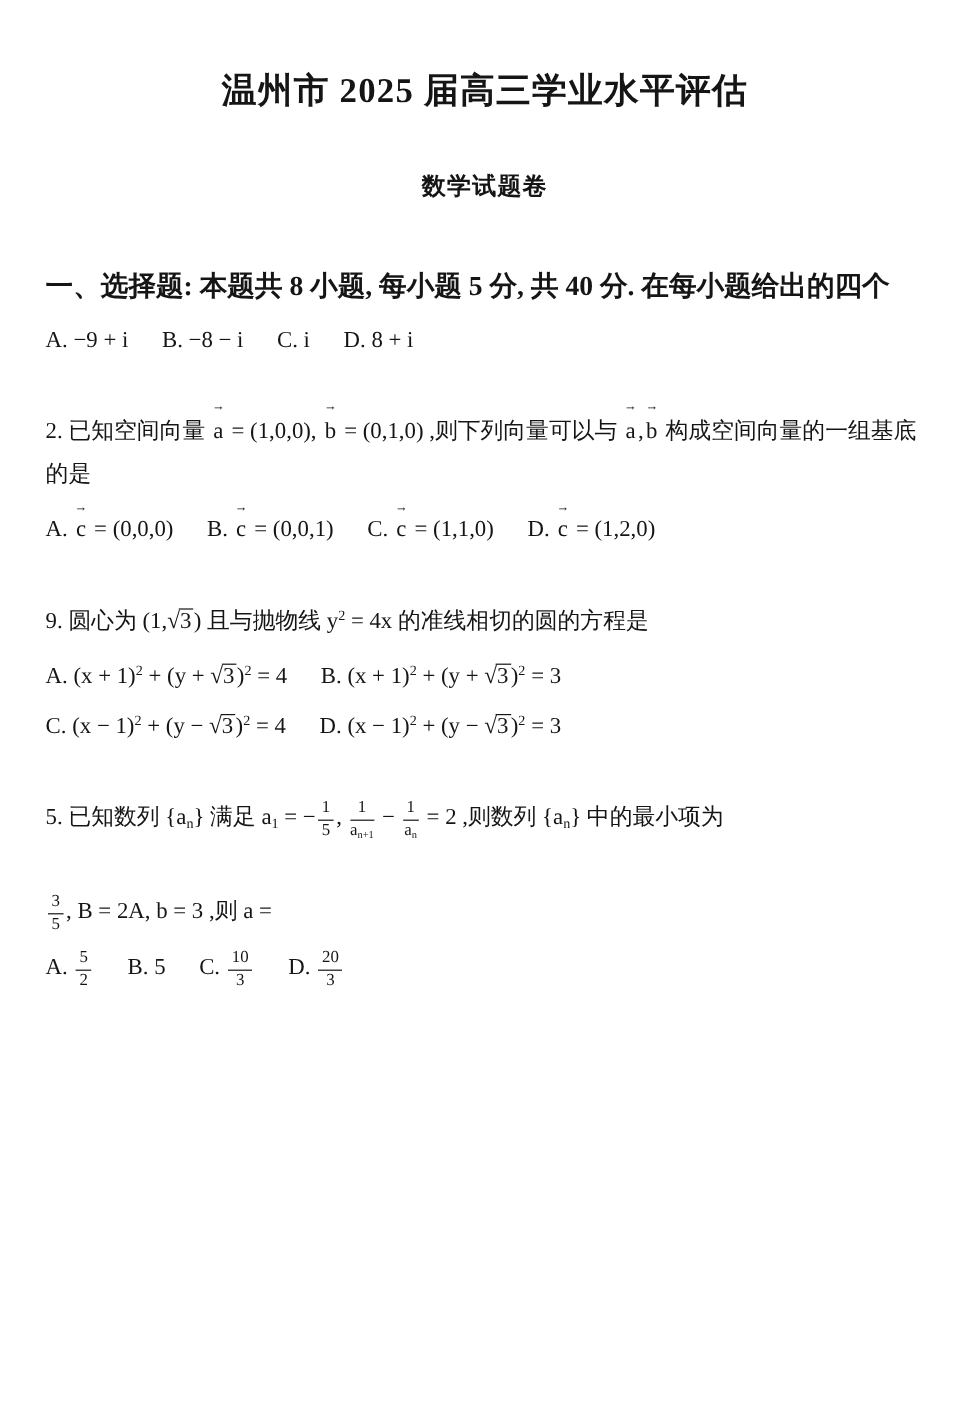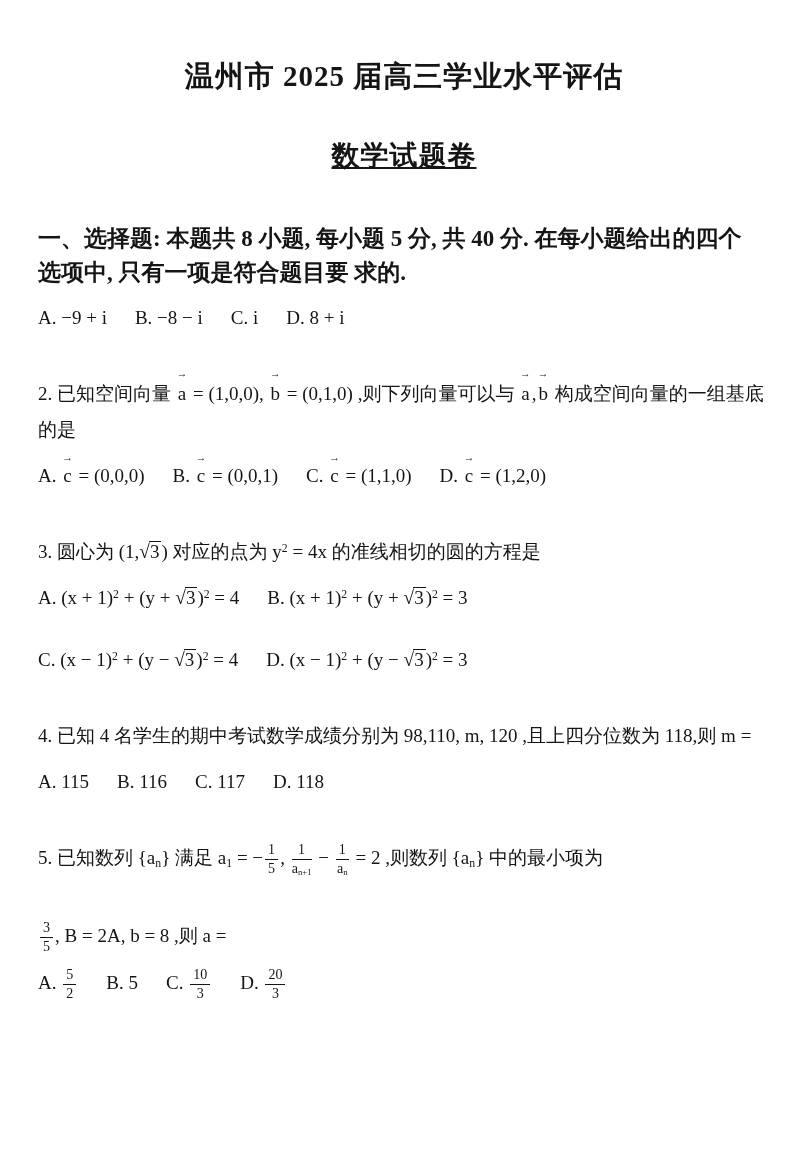--- a/index.html
+++ b/index.html
@@ -25,36 +25,35 @@
     margin: 0 0 40px 0;
     text-align: center;
     font-size: 29px;
     font-weight: 700;
     line-height: 40px;
     letter-spacing: 1px;
   }
   .exam-subtitle {
     margin: 0 0 46px 0;
     text-align: center;
-    font-size: 28px;
+    font-size: 20px;
     font-weight: 700;
     line-height: 40px;
     letter-spacing: 1px;
-    text-decoration: underline;
   }
   .section-heading {
     font-size: 23px;
     font-weight: 700;
     line-height: 34px;
     margin: 12px 0 10px 0;
   }
   .question { margin: 0 0 42px 0; }
   .stem { line-height: 36px; }
   .options { margin-top: 12px; }
-  .option-row { line-height: 32px; margin-bottom: 30px; white-space: nowrap; }
+  .option-row { line-height: 32px; margin-bottom: 10px; white-space: nowrap; }
   .option-row:last-child { margin-bottom: 0; }
   .option { display: inline-block; margin-right: 28px; white-space: nowrap; }
 
   
   .frac {
     display: inline-block;
     vertical-align: -0.62em;
     text-align: center;
     font-size: 0.74em;
     line-height: 1.12;
@@ -92,55 +91,48 @@
 <body>
 
 <div class="page">
 
   <h1 class="exam-title">温州市 2025 届高三学业水平评估</h1>
 
   <h2 class="exam-subtitle">数学试题卷</h2>
 
   <div class="section-heading">
     <div>一、选择题: 本题共 8 小题, 每小题 5 分, 共 40 分. 在每小题给出的四个</div>
-    <div>选项中, 只有一项是符合题目要 求的.</div>
   </div>
 
   <div class="question">
     <div class="options">
         <div class="option-row"><span class="option"><span class="t">A. −9 + i</span></span><span class="option"><span class="t">B. −8 − i</span></span><span class="option"><span class="t">C. i</span></span><span class="option"><span class="t">D. 8 + i</span></span></div>
       </div>
   </div>
 
   <div class="question">
     <div class="stem"><span class="t">2. 已知空间向量 </span><span class="vec"><span class="vec-arrow">→</span><span class="vec-letter">a</span></span><span class="t"> = (1,0,0), </span><span class="vec"><span class="vec-arrow">→</span><span class="vec-letter">b</span></span><span class="t"> = (0,1,0) ,则下列向量可以与 </span><span class="vec"><span class="vec-arrow">→</span><span class="vec-letter">a</span></span><span class="t">,</span><span class="vec"><span class="vec-arrow">→</span><span class="vec-letter">b</span></span><span class="t"> 构成空间向量的一组基底的是</span></div>
     <div class="options">
         <div class="option-row"><span class="option"><span class="t">A. </span><span class="vec"><span class="vec-arrow">→</span><span class="vec-letter">c</span></span><span class="t"> = (0,0,0)</span></span><span class="option"><span class="t">B. </span><span class="vec"><span class="vec-arrow">→</span><span class="vec-letter">c</span></span><span class="t"> = (0,0,1)</span></span><span class="option"><span class="t">C. </span><span class="vec"><span class="vec-arrow">→</span><span class="vec-letter">c</span></span><span class="t"> = (1,1,0)</span></span><span class="option"><span class="t">D. </span><span class="vec"><span class="vec-arrow">→</span><span class="vec-letter">c</span></span><span class="t"> = (1,2,0)</span></span></div>
       </div>
   </div>
 
   <div class="question">
-    <div class="stem"><span class="t">3. 圆心为 (1,</span><span class="sqrt"><span class="sqrt-sign">√</span><span class="sqrt-rad">3</span></span><span class="t">) 对应的点为 y</span><sup>2</sup><span class="t"> = 4x 的准线相切的圆的方程是</span></div>
+    <div class="stem"><span class="t">9. 圆心为 (1,</span><span class="sqrt"><span class="sqrt-sign">√</span><span class="sqrt-rad">3</span></span><span class="t">) 且与抛物线 y</span><sup>2</sup><span class="t"> = 4x 的准线相切的圆的方程是</span></div>
     <div class="options">
         <div class="option-row"><span class="option"><span class="t">A. (x + 1)</span><sup>2</sup><span class="t"> + (y + </span><span class="sqrt"><span class="sqrt-sign">√</span><span class="sqrt-rad">3</span></span><span class="t">)</span><sup>2</sup><span class="t"> = 4</span></span><span class="option"><span class="t">B. (x + 1)</span><sup>2</sup><span class="t"> + (y + </span><span class="sqrt"><span class="sqrt-sign">√</span><span class="sqrt-rad">3</span></span><span class="t">)</span><sup>2</sup><span class="t"> = 3</span></span></div>
         <div class="option-row"><span class="option"><span class="t">C. (x − 1)</span><sup>2</sup><span class="t"> + (y − </span><span class="sqrt"><span class="sqrt-sign">√</span><span class="sqrt-rad">3</span></span><span class="t">)</span><sup>2</sup><span class="t"> = 4</span></span><span class="option"><span class="t">D. (x − 1)</span><sup>2</sup><span class="t"> + (y − </span><span class="sqrt"><span class="sqrt-sign">√</span><span class="sqrt-rad">3</span></span><span class="t">)</span><sup>2</sup><span class="t"> = 3</span></span></div>
       </div>
   </div>
 
-  <div class="question">
-    <div class="stem"><span class="t">4. 已知 4 名学生的期中考试数学成绩分别为 98,110, m, 120 ,且上四分位数为 118,则 m =</span></div>
-    <div class="options">
-        <div class="option-row"><span class="option"><span class="t">A. 115</span></span><span class="option"><span class="t">B. 116</span></span><span class="option"><span class="t">C. 117</span></span><span class="option"><span class="t">D. 118</span></span></div>
-      </div>
-  </div>
 
   <div class="question">
     <div class="stem"><span class="t">5. 已知数列 {a</span><sub>n</sub><span class="t">} 满足 a</span><sub>1</sub><span class="t"> = −</span><span class="frac"><span class="num"><span class="t">1</span></span><span class="den"><span class="t">5</span></span></span><span class="t">, </span><span class="frac"><span class="num"><span class="t">1</span></span><span class="den"><span class="t">a</span><sub>n+1</sub></span></span><span class="t"> − </span><span class="frac"><span class="num"><span class="t">1</span></span><span class="den"><span class="t">a</span><sub>n</sub></span></span><span class="t"> = 2 ,则数列 {a</span><sub>n</sub><span class="t">} 中的最小项为</span></div>
   </div>
 
   <div class="question">
-    <div class="stem"><span class="frac"><span class="num"><span class="t">3</span></span><span class="den"><span class="t">5</span></span></span><span class="t">, B = 2A, b = 8 ,则 a =</span></div>
+    <div class="stem"><span class="frac"><span class="num"><span class="t">3</span></span><span class="den"><span class="t">5</span></span></span><span class="t">, B = 2A, b = 3 ,则 a =</span></div>
     <div class="options">
         <div class="option-row"><span class="option"><span class="t">A. </span><span class="frac"><span class="num"><span class="t">5</span></span><span class="den"><span class="t">2</span></span></span></span><span class="option"><span class="t">B. 5</span></span><span class="option"><span class="t">C. </span><span class="frac"><span class="num"><span class="t">10</span></span><span class="den"><span class="t">3</span></span></span></span><span class="option"><span class="t">D. </span><span class="frac"><span class="num"><span class="t">20</span></span><span class="den"><span class="t">3</span></span></span></span></div>
       </div>
   </div>
 
 </div>
 
 </body></html>

